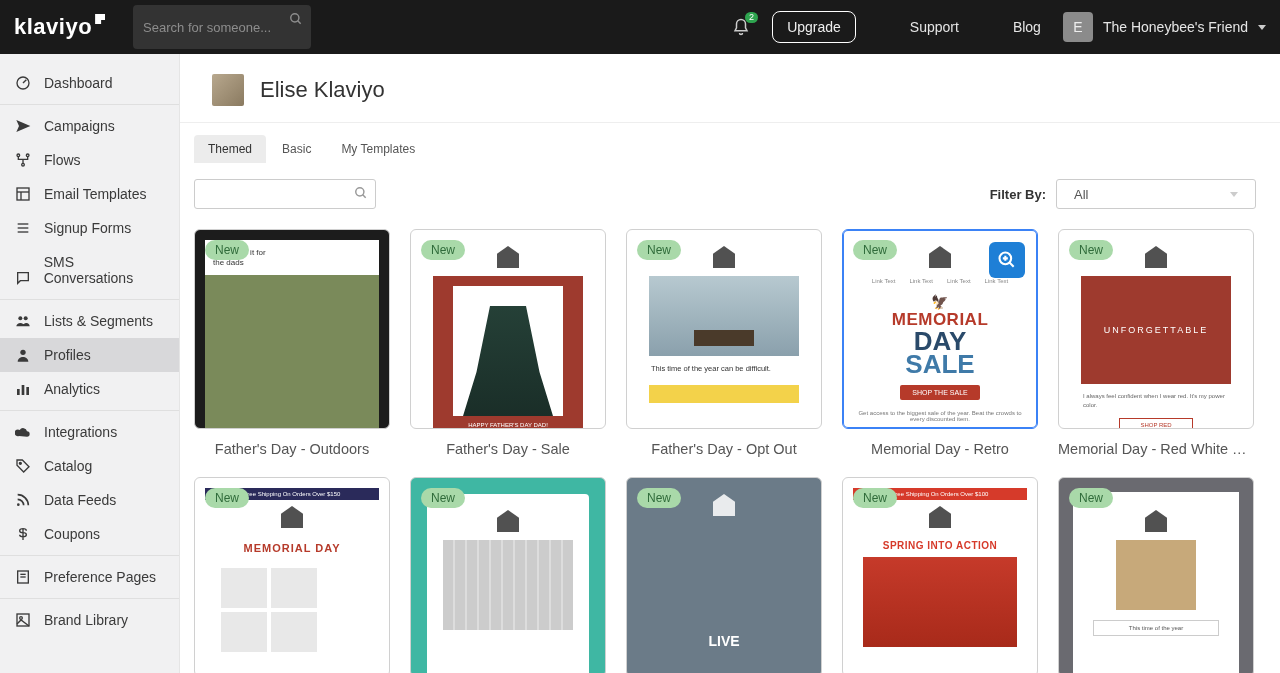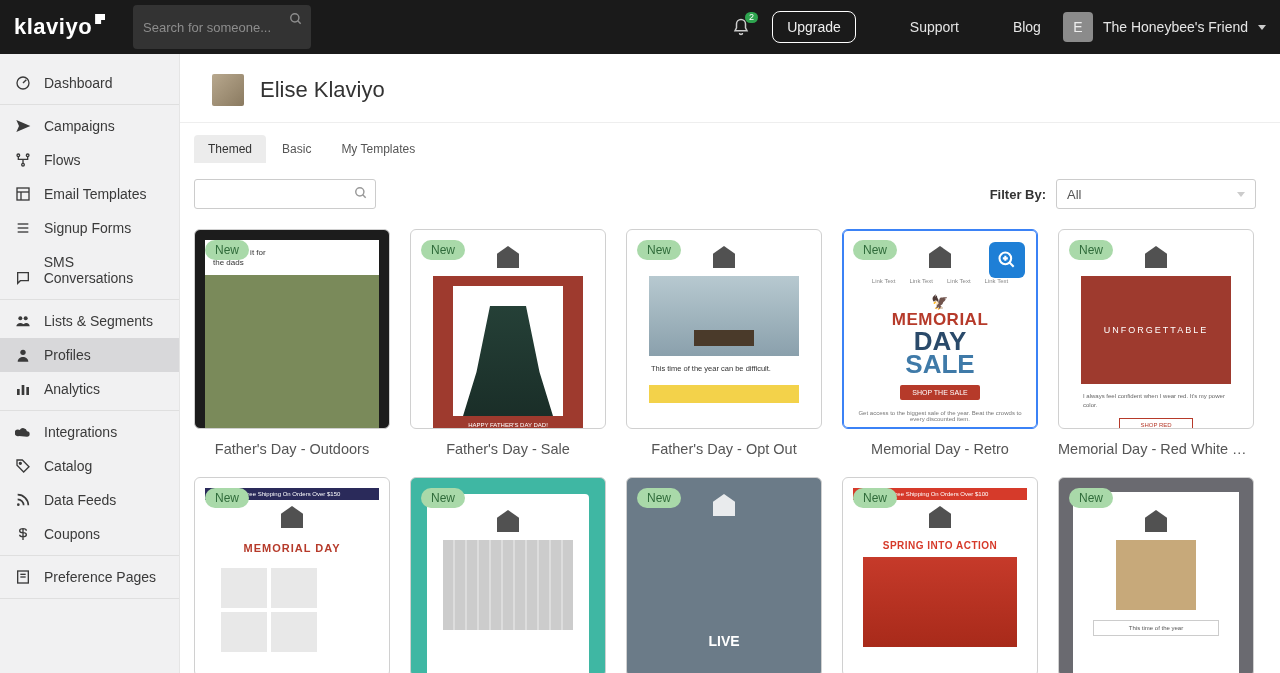--- a/index.html
+++ b/index.html
@@ -41,21 +41,21 @@
 .tabs { display:flex; gap:2px; }
 .tab { padding: 7px 14px; font-size:12px; color:#555; cursor:pointer; border-radius:4px 4px 0 0; }
 .tab.active { background:#ececec; color:#333; }
 
 .toolbar-row { padding: 6px 24px 18px 14px; display:flex; align-items:center; }
 .template-search { width:182px; height:30px; border:1px solid #ccc; border-radius:3px; position:relative; }
 .template-search input { height:100%; width:100%; border:none; background:transparent; padding:0 28px 0 8px; font-size:13px; }
 .template-search .ico { position:absolute; right:7px; top:6px; color:#999; }
 .filter-wrap { margin-left:auto; display:flex; align-items:center; gap:10px; font-size:13px; color:#333; }
 .filter-label { font-weight:600; }
-.filter-select { width:200px; height:30px; border:1px solid #ccc; border-radius:3px; background:#fff; padding:0 10px; font-size:13px; color:#555; display:flex; align-items:center; justify-content:space-between; cursor:pointer; }
+.filter-select { width:200px; height:30px; border:1px solid #ccc; border-radius:3px; background:#fff; padding:0 17px; font-size:13px; color:#555; display:flex; align-items:center; justify-content:space-between; cursor:pointer; }
 
 
 .grid { padding: 2px 24px 20px 14px; display:flex; flex-wrap:wrap; gap:20px; }
 .card { width:196px; }
 .thumb { width:196px; height:200px; border:1px solid #d0d0d0; border-radius:6px; position:relative; overflow:hidden; background:#fff; cursor:pointer; }
 .thumb.selected { border:1px solid #3b82f6; box-shadow: 0 0 0 1px #3b82f6 inset; }
 .badge { position:absolute; top:10px; left:10px; background:#a9d9a9; color:#2f6b3a; font-size:12px; padding:3px 10px; border-radius:10px; z-index:2; font-weight:500; }
 .card-title { text-align:center; color:#555; font-size:14.5px; padding-top:12px; white-space:nowrap; overflow:hidden; text-overflow:ellipsis; }
 .zoom-btn { position:absolute; top:12px; right:12px; width:36px; height:36px; background:#1e7fd6; border-radius:6px; z-index:3; display:flex; align-items:center; justify-content:center; color:#fff; }
 
@@ -295,20 +295,30 @@
       <span class="ico">
           <svg width="16" height="16" viewBox="0 0 24 24" fill="none" stroke="currentColor" stroke-width="2">
             <rect x="4" y="3" width="16" height="18"></rect>
             <line x1="8" y1="8" x2="16" y2="8"></line>
             <line x1="8" y1="12" x2="16" y2="12"></line>
           </svg>
         </span>
       <span>Preference Pages</span>
     </div>
     <div class="side-group-divider"></div>
+    <div class="side-item">
+      <span class="ico">
+          <svg width="16" height="16" viewBox="0 0 24 24" fill="none" stroke="currentColor" stroke-width="2">
+            <rect x="3" y="3" width="18" height="18"></rect>
+            <circle cx="9" cy="9" r="2"></circle>
+            <path d="M3 18l6-6 12 9"></path>
+          </svg>
+        </span>
+      <span>Brand Library</span>
+    </div>
   </div>
 
   <div class="main">
     <div class="profile-header">
       <div class="profile-pic"></div>
       <div class="profile-name">Elise Klaviyo</div>
     </div>
     <div class="divider-line"></div>
 
     <div class="tabs-row">

